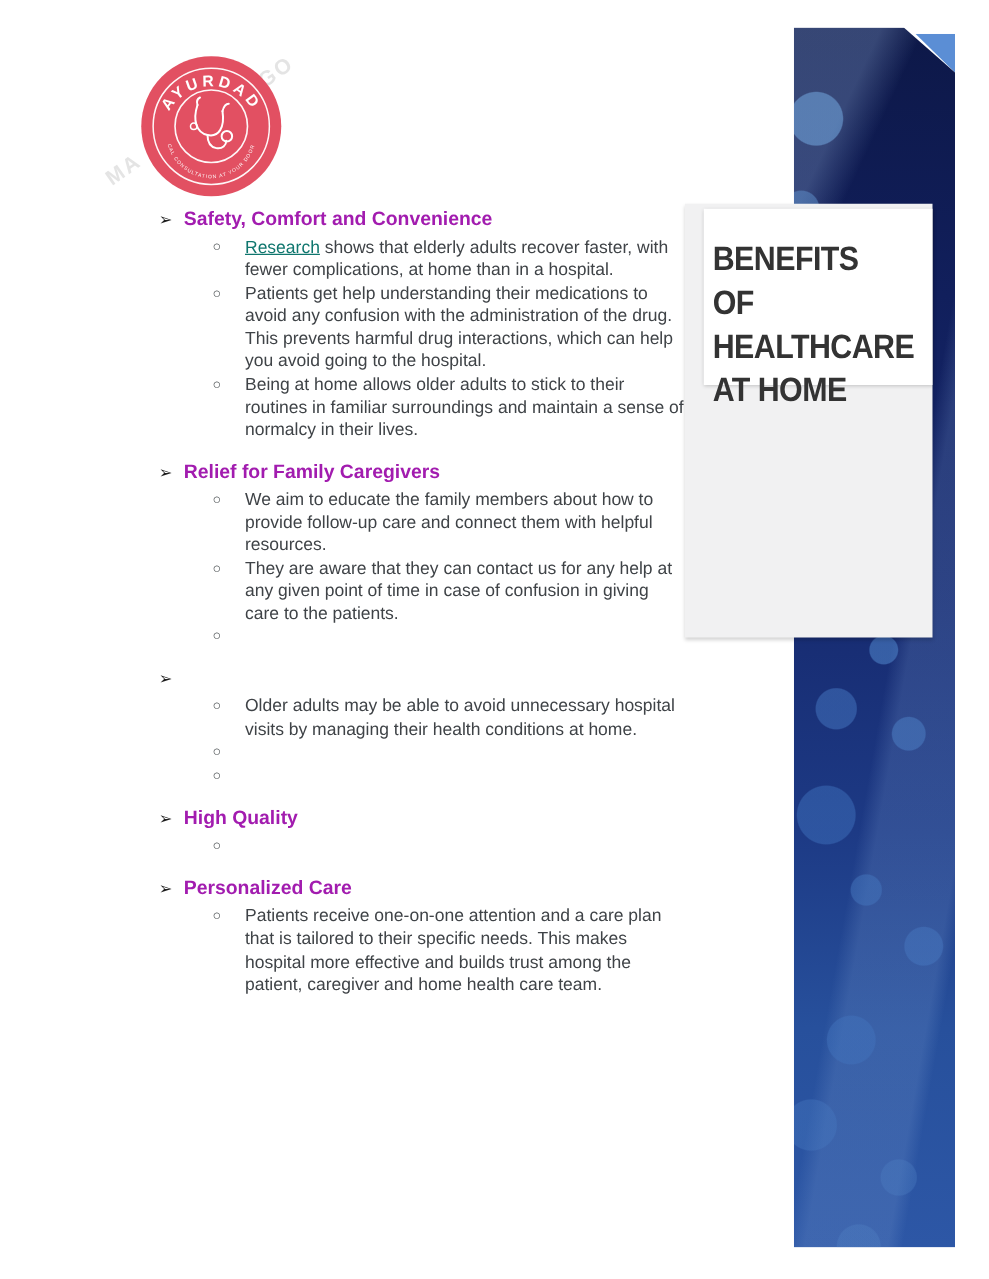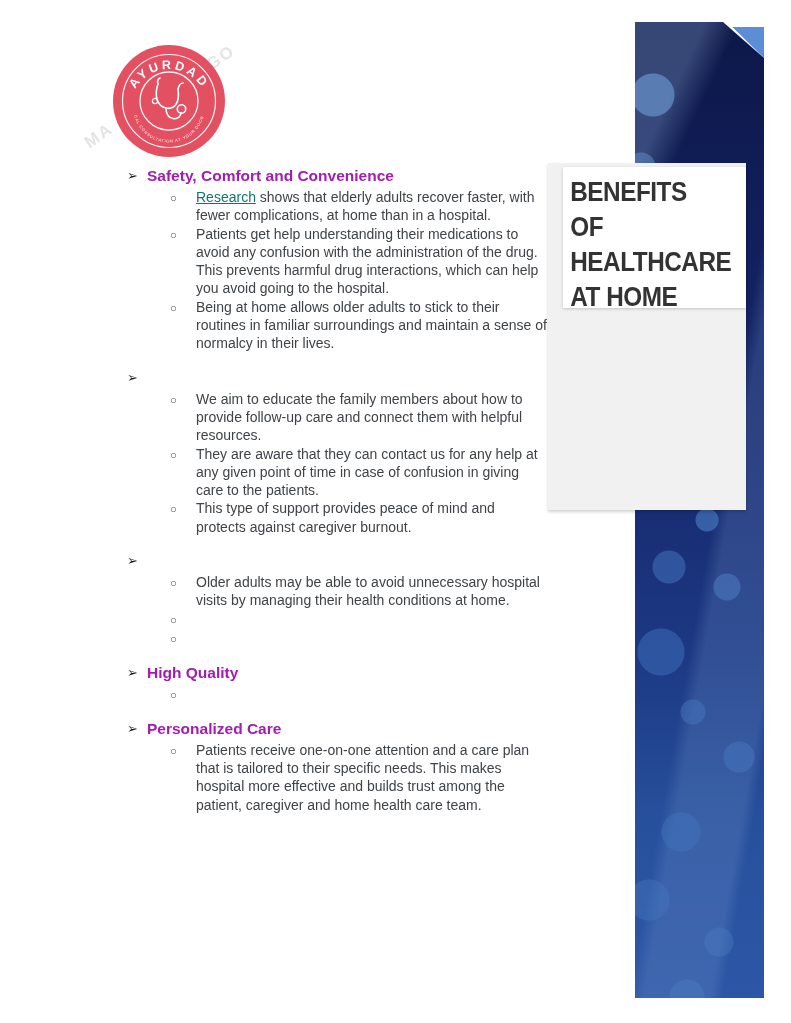--- a/index.html
+++ b/index.html
@@ -38,21 +38,21 @@
   
   .title-backdrop{
     position:absolute;left:548px;top:163px;width:198px;height:347px;
     background:var(--backdrop-bg,#f1f1f2);z-index:3;
     box-shadow:0 2px 3px rgba(0,0,0,.18);
   }
   .title-card{
     position:absolute;left:563px;top:167px;width:183px;height:141px;
     background:var(--card-bg,#ffffff);z-index:4;
     box-shadow:0 1px 3px rgba(0,0,0,.20);
-    padding-top:8px;box-sizing:border-box;
+    padding-top:23px;box-sizing:border-box;
   }
   .title-line{
     font-size:27px;font-weight:700;line-height:35px;color:var(--title-color,#333333);
     letter-spacing:-0.5px;white-space:nowrap;
     transform:scaleX(.9);transform-origin:left center;
     padding-left:8px;
   }
   
   .logo-wrap{position:absolute;left:111px;top:43px;width:116px;height:116px;z-index:2;}
   .watermark{
@@ -133,33 +133,33 @@
         </div>
         <div class="item">
           <span class="i-marker">○</span>
           <div class="i-text">Being at home allows older adults to stick to their routines in familiar surroundings and maintain a sense of normalcy in their lives.</div>
         </div>
       </div>
     </div>
     <div class="section">
       <div class="heading-row">
         <span class="h-marker">➢</span>
+        <span class="h-text">Relief for Family Caregivers</span>
       </div>
       <div class="items">
         <div class="item">
           <span class="i-marker">○</span>
           <div class="i-text">We aim to educate the family members about how to provide follow-up care and connect them with helpful resources.</div>
         </div>
         <div class="item">
           <span class="i-marker">○</span>
           <div class="i-text">They are aware that they can contact us for any help at any given point of time in case of confusion in giving care to the patients.</div>
         </div>
         <div class="item">
           <span class="i-marker">○</span>
-          <div class="i-text">This type of support provides peace of mind and protects against caregiver burnout.</div>
         </div>
       </div>
     </div>
     <div class="section">
       <div class="heading-row">
         <span class="h-marker">➢</span>
       </div>
       <div class="items">
         <div class="item">
           <span class="i-marker">○</span>

